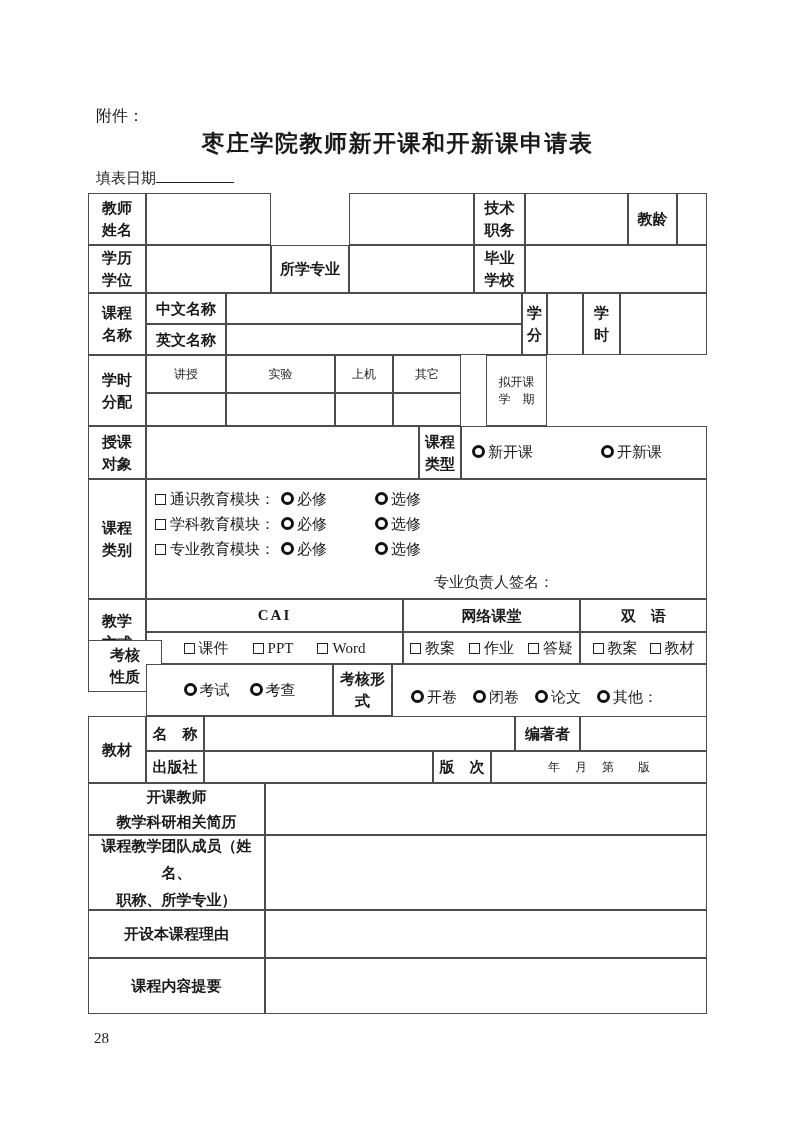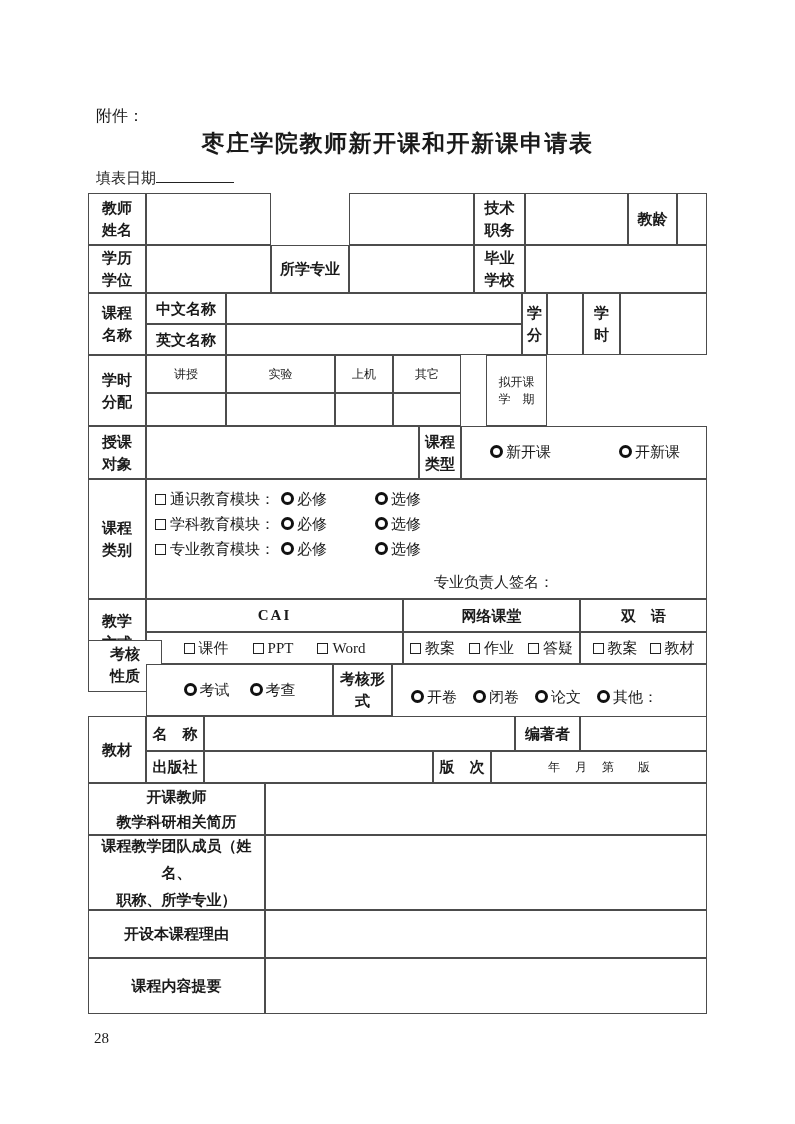--- a/index.html
+++ b/index.html
@@ -74,21 +74,21 @@
   <div class="cell" style="left:335px;top:393px;width:58px;height:33px;"></div>
   <div class="cell" style="left:393px;top:393px;width:68px;height:33px;"></div>
   <div class="cell serif bt" style="left:461px;top:355px;width:61px;height:71px;margin-left:25px;">拟开课
 学　期</div>
 
   <div class="cell lbl bt" style="left:88px;top:426px;width:58px;height:53px;">授课
 对象</div>
   <div class="cell" style="left:146px;top:426px;width:273px;height:53px;"></div>
   <div class="cell lbl bt" style="left:419px;top:426px;width:42px;height:53px;">课程
 类型</div>
-  <div class="cell left" style="left:461px;top:426px;width:246px;height:53px;padding-left:28px;gap:68px;">
+  <div class="cell left" style="left:461px;top:426px;width:246px;height:53px;padding-left:10px;gap:68px;">
     <span class="opt"><span class="radio"></span><span>新开课</span></span>
     <span class="opt"><span class="radio"></span><span>开新课</span></span>
   </div>
 
   <div class="cell lbl bt" style="left:88px;top:479px;width:58px;height:120px;">课程
 类别</div>
   <div class="cell left" style="left:146px;top:479px;width:561px;height:120px;align-items:flex-start;">
     <div style="padding:7px 0 0 8px;">
       <div class="modline">
         <span class="opt"><span class="cbx"></span><span>通识教育模块：</span></span>
@@ -122,21 +122,21 @@
   <div class="cell" style="left:403px;top:632px;width:177px;height:32px;gap:14px;">
     <span class="opt"><span class="cbx"></span><span>教案</span></span>
     <span class="opt"><span class="cbx"></span><span>作业</span></span>
     <span class="opt"><span class="cbx"></span><span>答疑</span></span>
   </div>
   <div class="cell" style="left:580px;top:632px;width:127px;height:32px;gap:12px;">
     <span class="opt"><span class="cbx"></span><span>教案</span></span>
     <span class="opt"><span class="cbx"></span><span>教材</span></span>
   </div>
 
-  <div class="cell lbl bt" style="left:88px;top:640px;width:74px;height:52px;font-family:Liberation Serif, serif;">考核
+  <div class="cell lbl bt" style="left:88px;top:640px;width:74px;height:52px;">考核
 性质</div>
   <div class="cell" style="left:146px;top:664px;width:187px;height:52px;gap:20px;">
     <span class="opt"><span class="radio"></span><span>考试</span></span>
     <span class="opt"><span class="radio"></span><span>考查</span></span>
   </div>
   <div class="cell lbl bt" style="left:333px;top:664px;width:59px;height:52px;">考核形
 式</div>
   <div class="cell left" style="left:392px;top:664px;width:315px;height:67px;padding-left:18px;gap:16px;">
     <span class="opt"><span class="radio"></span><span>开卷</span></span>
     <span class="opt"><span class="radio"></span><span>闭卷</span></span>

